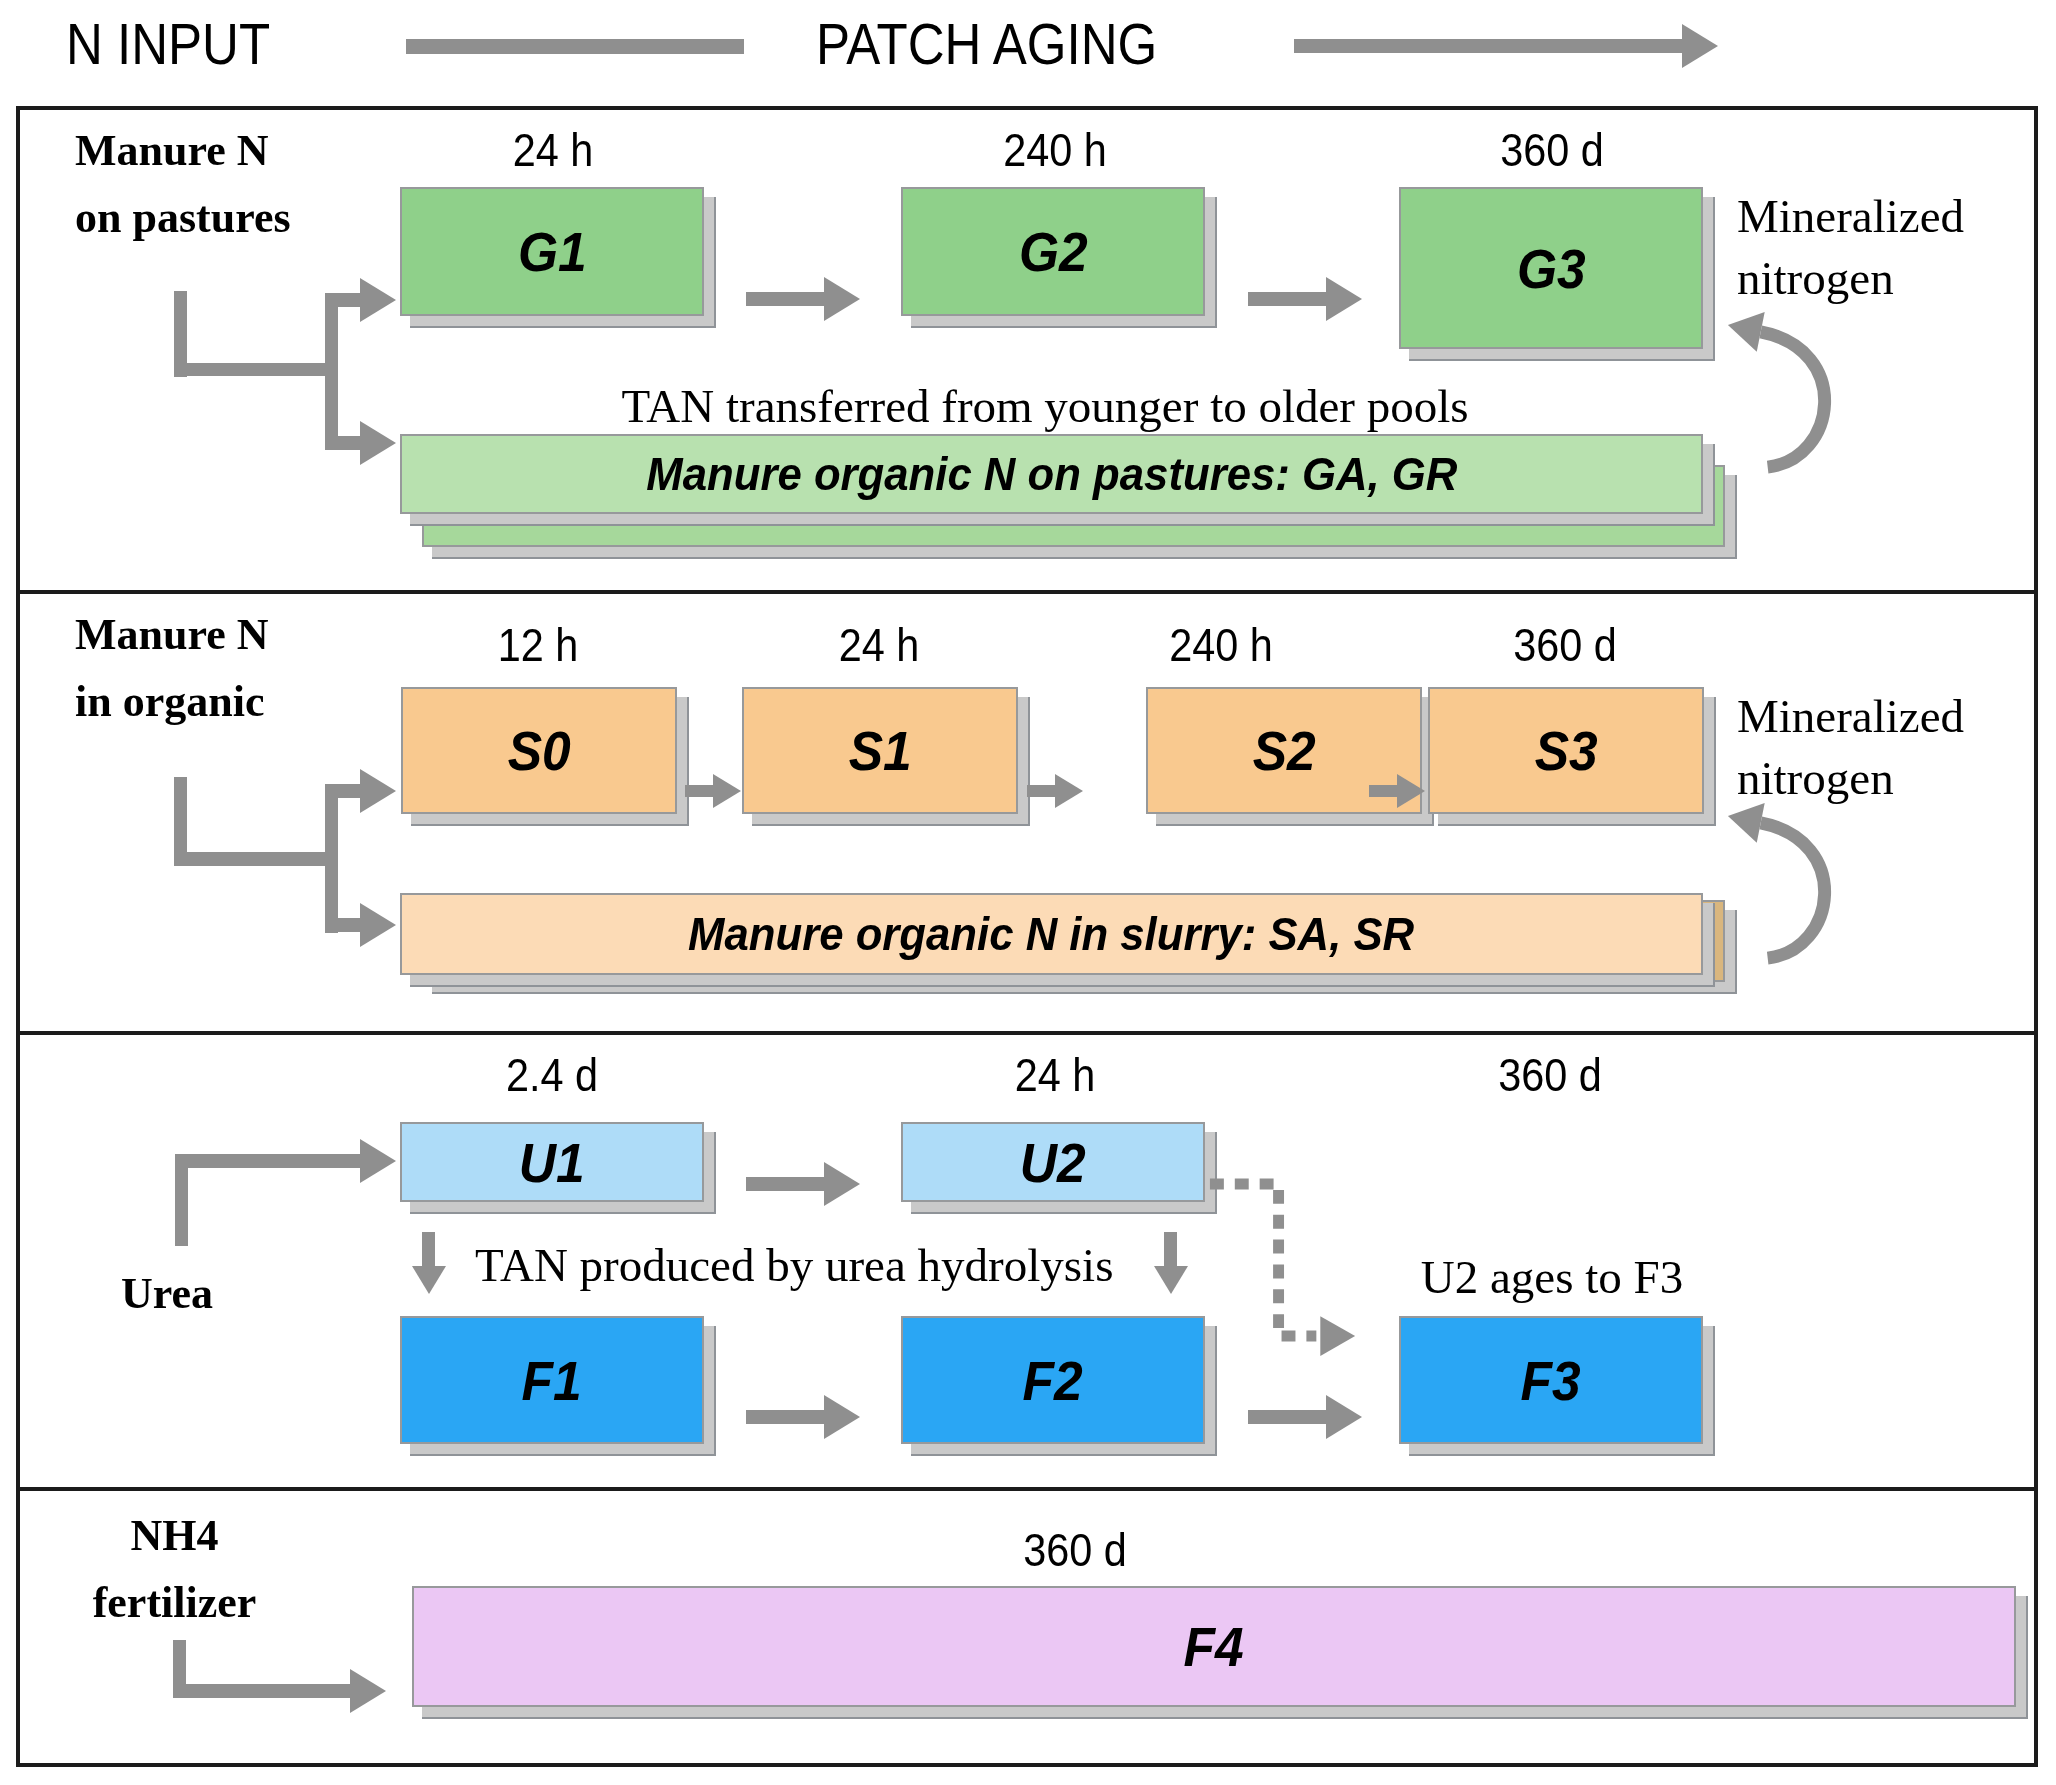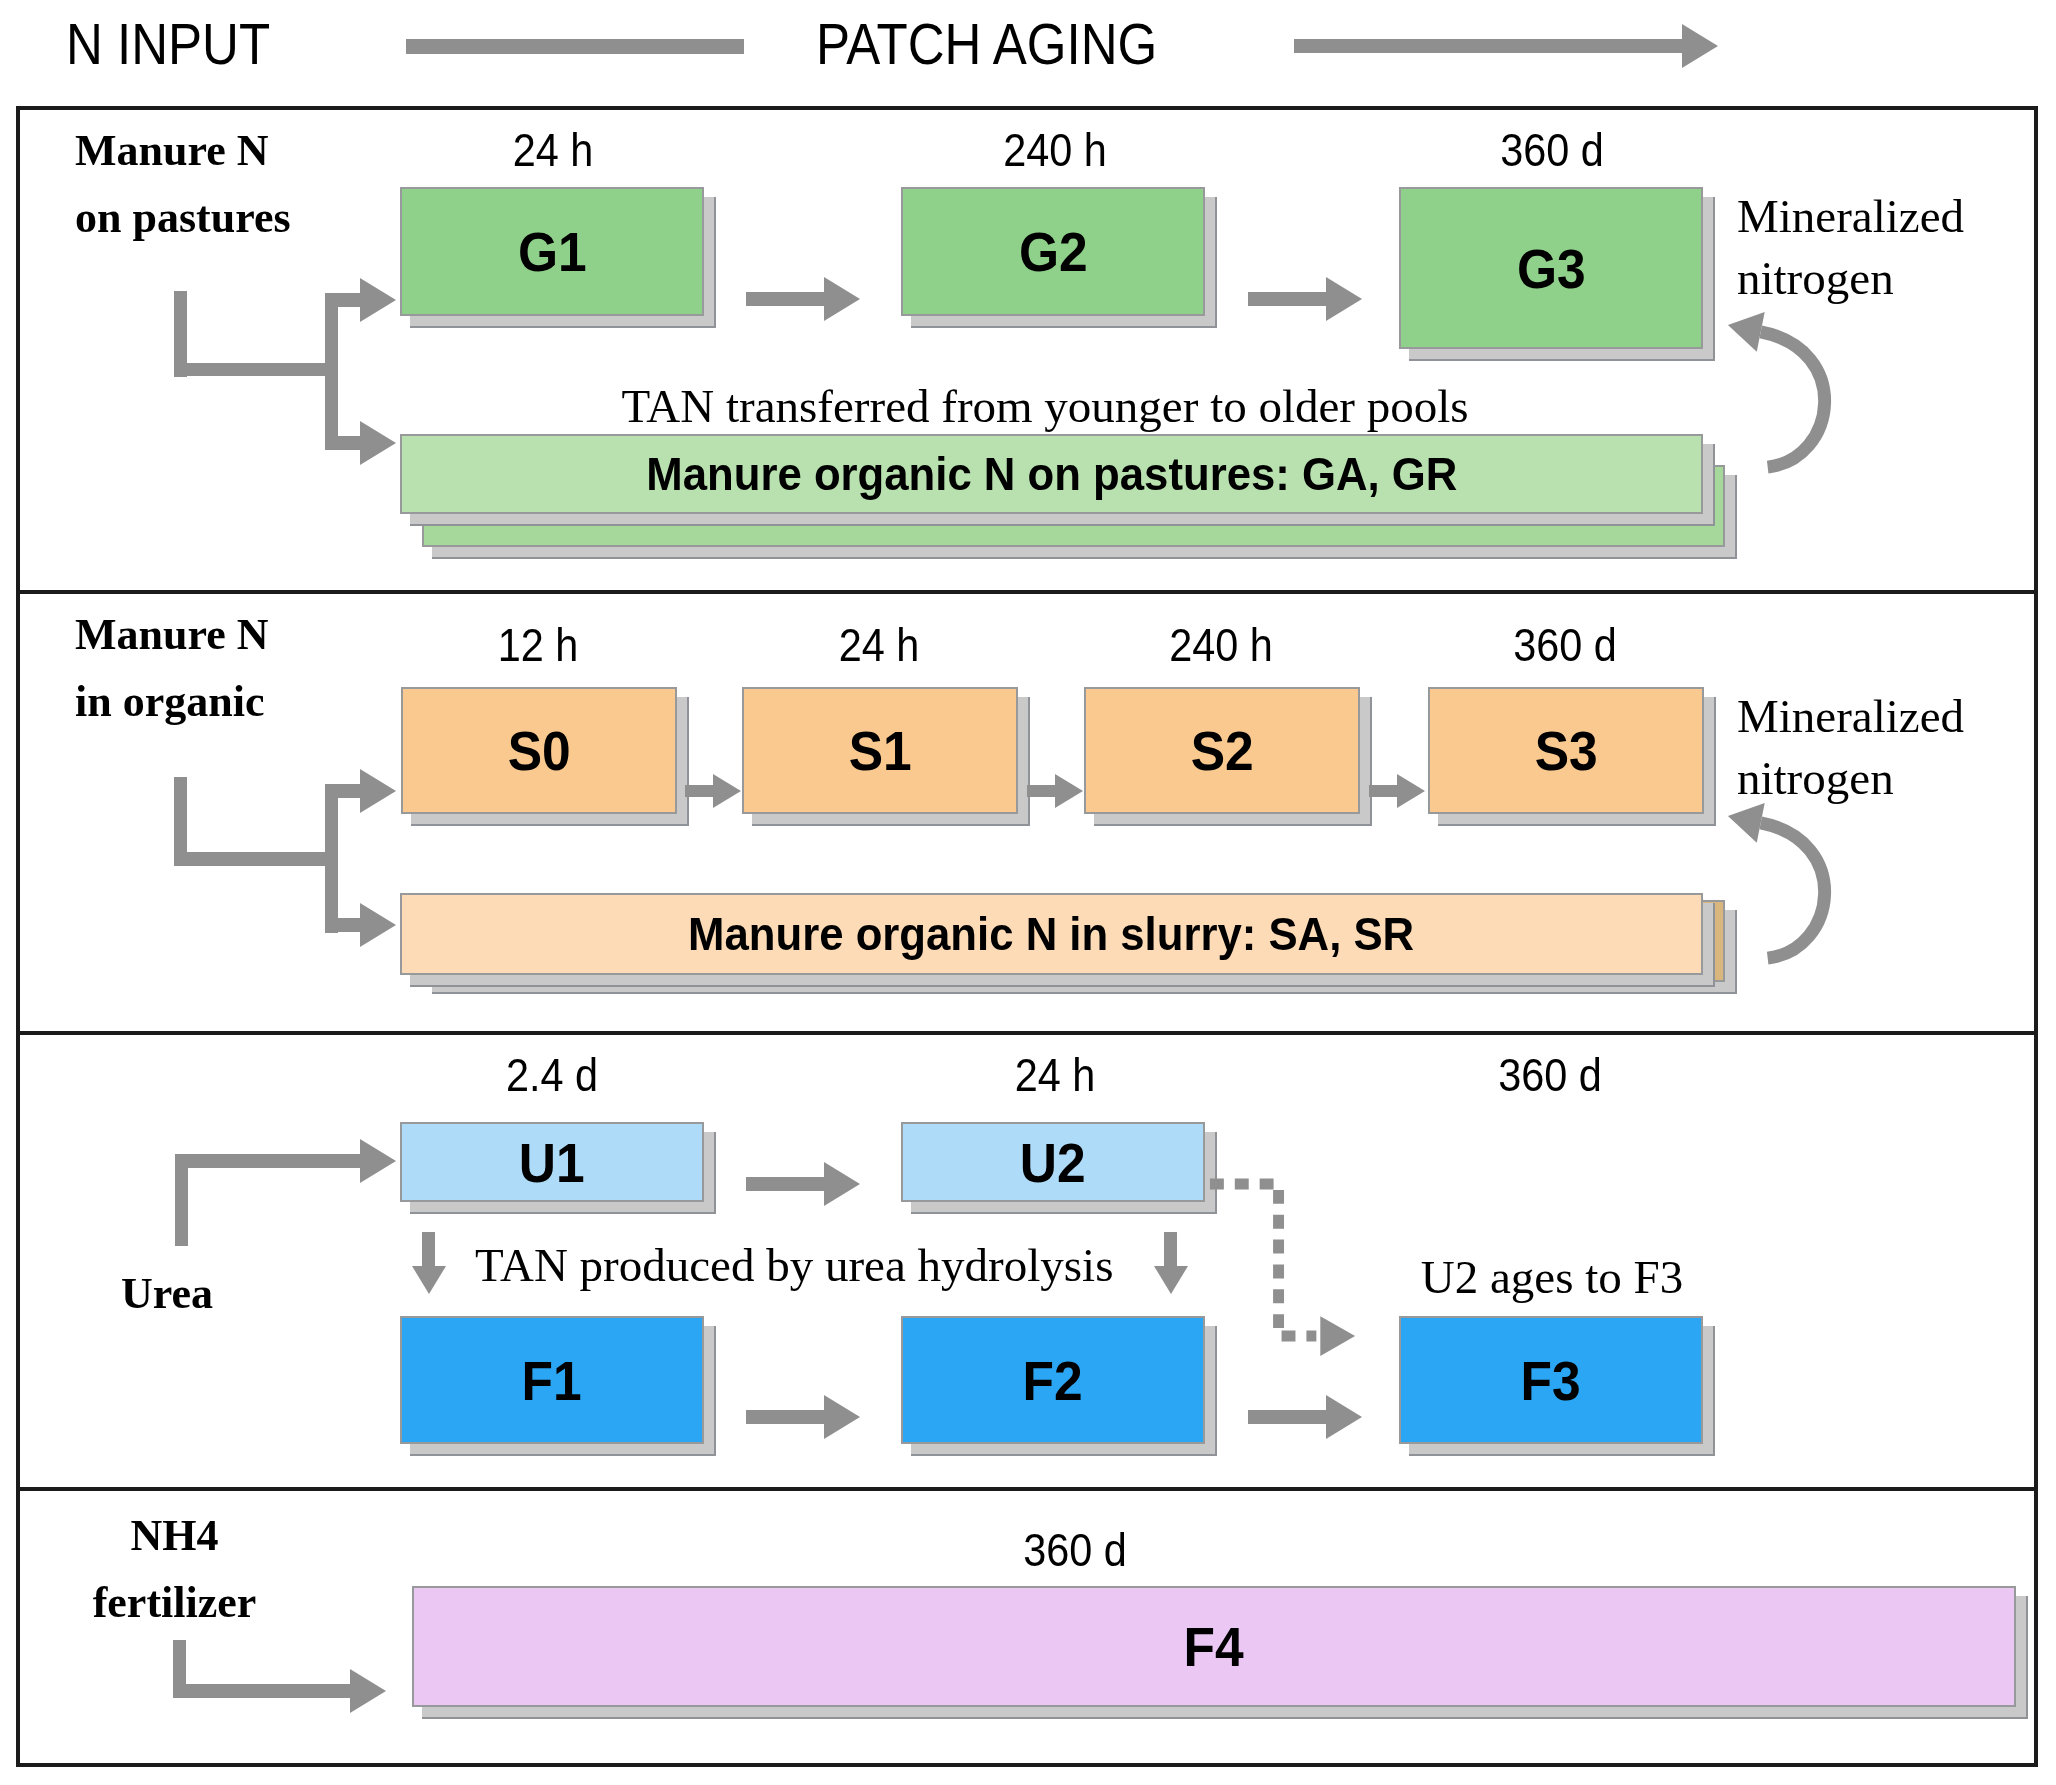--- a/index.html
+++ b/index.html
@@ -9,21 +9,21 @@
   }
   
   .frame { position:absolute; left:16px; top:106px; width:2022px; height:1661px;
            border:4px solid #1b1b1b; box-sizing:border-box; background:#ffffff; }
   .divider { position:absolute; left:20px; width:2014px; height:4px; background:#1b1b1b; }
   
   .pool, .stack {
     position:absolute; box-sizing:border-box; border:2px solid #97999b;
     box-shadow: 10px 10px 0 0 #c9c9c9, 11px 11px 0 1px #8f9398;
   }
-  .pool { display:flex; align-items:center; justify-content:center; }
+  .pool { display:flex; align-items:center; justify-content:center;font-style:italic; }
   .pool .glyph { font-weight:bold; font-size:56px; transform:scaleX(0.92); letter-spacing:0px; }
   .pool .wlabel { font-weight:bold; font-size:46px; transform:scaleX(0.95); white-space:nowrap; }
   
   .rowlabel { position:absolute; font-family:"Liberation Serif", serif; font-weight:bold;
               font-size:44px; line-height:67px; white-space:nowrap; }
   .timelabel { position:absolute; font-size:46px; white-space:nowrap;
                transform:translate(-50%,-50%) scaleX(0.9); }
   .note { position:absolute; font-family:"Liberation Serif", serif; font-size:47px;
           line-height:62px; white-space:nowrap; }
   .note.ctr { transform:translate(-50%,-50%);margin-top:20px; }
@@ -119,21 +119,21 @@
   <div class="harrow" style="left:338px; top:918px; width:22px;"></div>
 
   <div class="pool" style="left:401px; top:687px; width:276px; height:127px; background:#f9c98f;">
     <span class="glyph">S0</span>
     </div>
   <div class="harrow sm" style="left:685px; top:785px; width:28px;"></div>
   <div class="pool" style="left:742px; top:687px; width:276px; height:127px; background:#f9c98f;">
     <span class="glyph">S1</span>
     </div>
   <div class="harrow sm" style="left:1027px; top:785px; width:28px;"></div>
-  <div class="pool" style="left:1084px; top:687px; width:276px; height:127px; background:#f9c98f;">
+  <div class="pool" style="left:1146px; top:687px; width:276px; height:127px; background:#f9c98f;">
     <span class="glyph">S2</span>
     </div>
   <div class="harrow sm" style="left:1369px; top:785px; width:28px;"></div>
   <div class="pool" style="left:1428px; top:687px; width:276px; height:127px; background:#f9c98f;">
     <span class="glyph">S3</span>
     </div>
 
   <div class="note" style="left:1737px; top:685px;">
     <div>Mineralized</div>
     <div>nitrogen</div>

